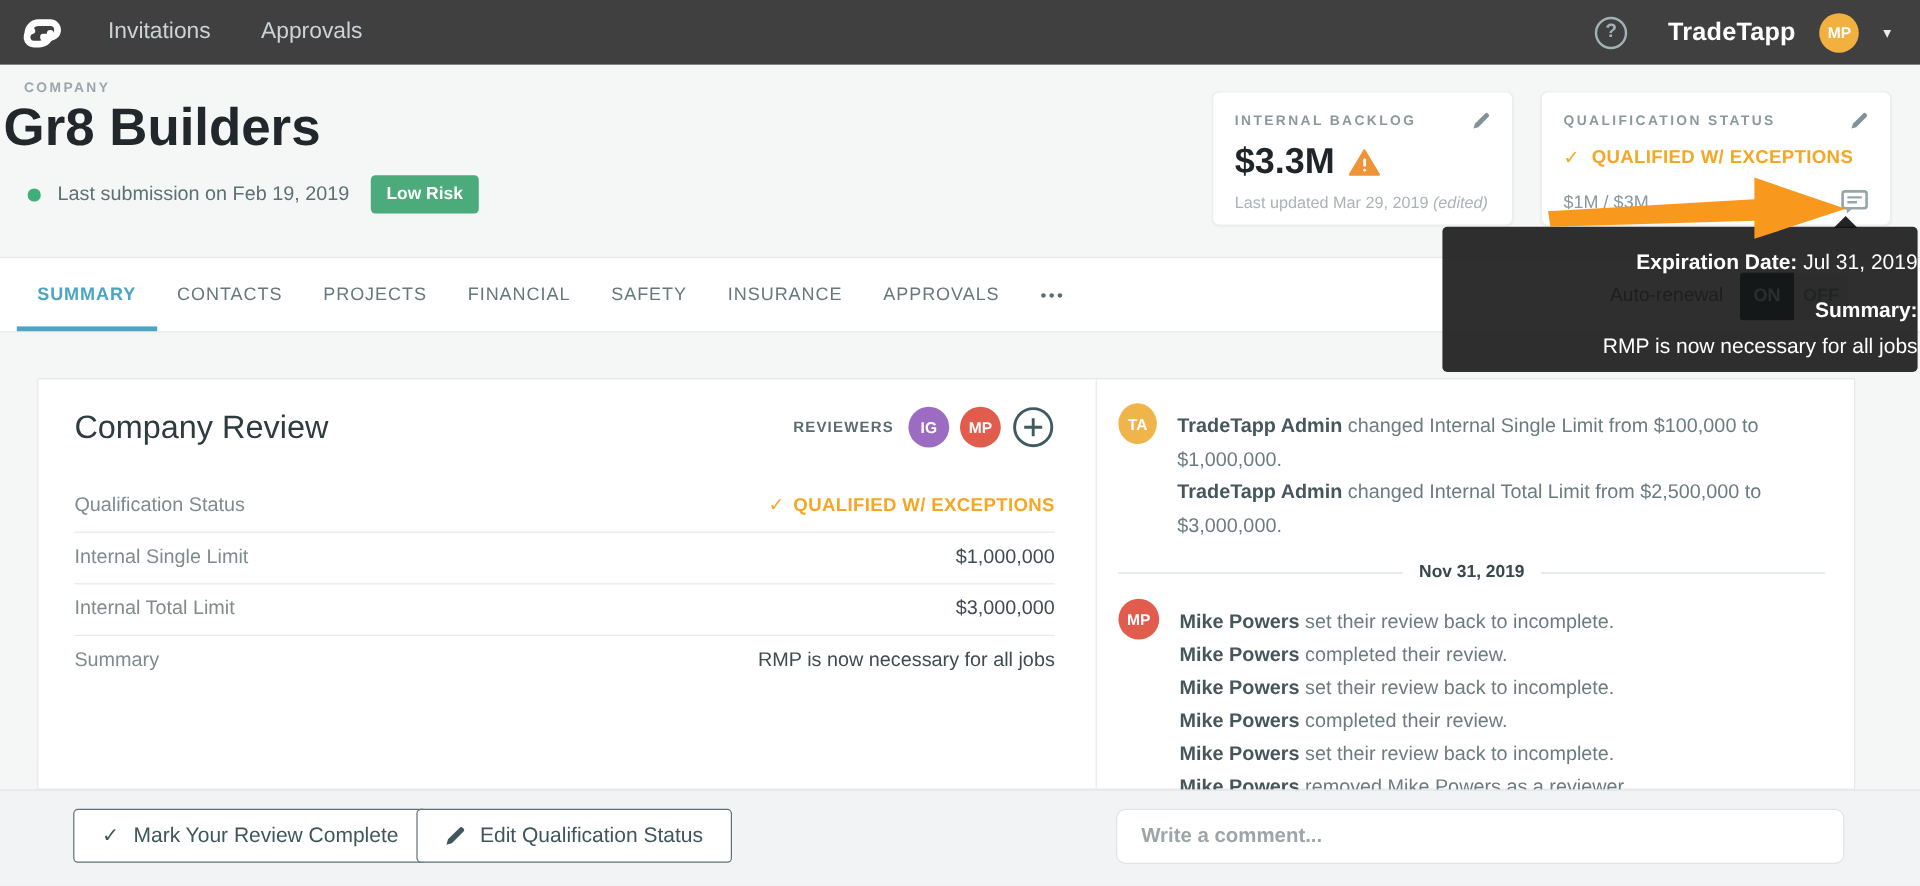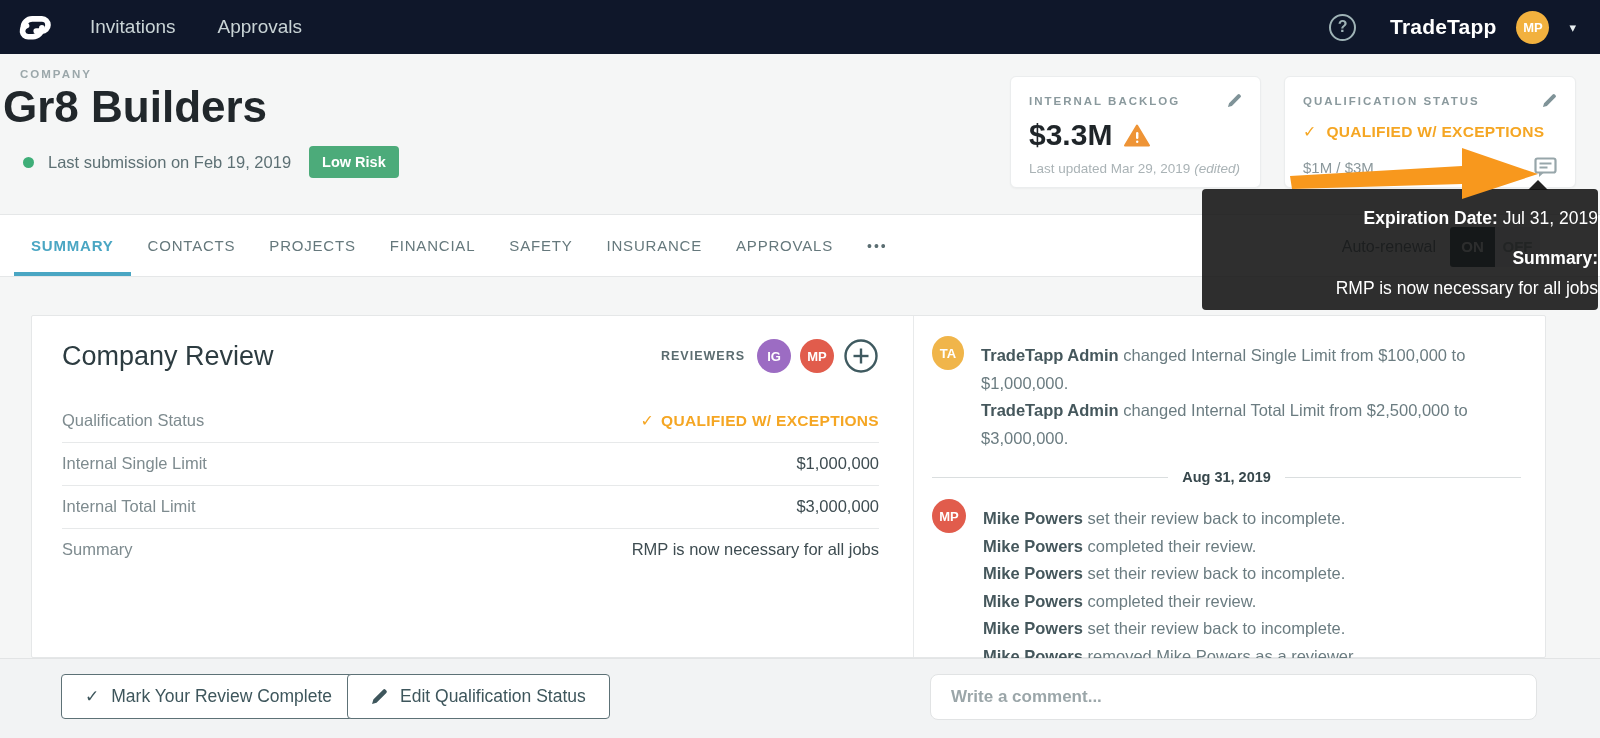--- a/index.html
+++ b/index.html
@@ -1,20 +1,20 @@
 <!DOCTYPE html>
 <html><head>
 <meta charset="utf-8">
 <style>
   * { margin:0; padding:0; box-sizing:border-box; }
   body { background:#e9ebec; font-family:"Liberation Sans", sans-serif; }
   .screen { position:relative; width:1600px; height:738px; background:#f5f6f6; overflow:hidden; }
 
   
-  .topbar { position:absolute; top:0; left:0; width:100%; height:54px; background:#0f172a;
+  .topbar { position:absolute; top:0; left:0; width:100%; height:54px; background:#404040;
             display:flex; align-items:center; padding:0 24px 0 14px; }
   .logo { width:38px; height:36px; display:flex; align-items:center; justify-content:center; cursor:pointer; }
   .topnav { display:flex; gap:42px; margin-left:38px; }
   .topnav a { color:#c9d4d6; font-size:19px; text-decoration:none; cursor:pointer; }
   .topbar-right { margin-left:auto; display:flex; align-items:center; gap:20px; }
   .help-icon { width:27px; height:27px; border:2px solid #9fb3b6; border-radius:50%; color:#9fb3b6;
                font-size:16px; font-weight:700; display:flex; align-items:center; justify-content:center; cursor:pointer; }
   .brand { color:#ffffff; font-size:21px; font-weight:700; letter-spacing:0.2px; margin-left:14px; }
   .avatar { border-radius:50%; color:#fff; display:flex; align-items:center; justify-content:center; font-weight:700; }
   .avatar-top { width:33px; height:33px; background:#f2b13e; font-size:13px; cursor:pointer; }
@@ -281,21 +281,21 @@
       <div class="feed-group">
         <span class="avatar avatar-sm" style="background:#f0b54a">TA</span>
         <div class="feed-lines">
           <div class="feed-line"><b>TradeTapp Admin</b> <span>changed Internal Single Limit from $100,000 to $1,000,000.</span></div>
           <div class="feed-line"><b>TradeTapp Admin</b> <span>changed Internal Total Limit from $2,500,000 to $3,000,000.</span></div>
         </div>
       </div>
 
       <div class="date-divider">
         <span class="rule"></span>
-        <span class="date-text">Aug 31, 2019</span>
+        <span class="date-text">Nov 31, 2019</span>
         <span class="rule"></span>
       </div>
 
       <div class="feed-group">
         <span class="avatar avatar-sm" style="background:#e15c4c">MP</span>
         <div class="feed-lines">
           <div class="feed-line"><b>Mike Powers</b> <span>set their review back to incomplete.</span></div>
           <div class="feed-line"><b>Mike Powers</b> <span>completed their review.</span></div>
           <div class="feed-line"><b>Mike Powers</b> <span>set their review back to incomplete.</span></div>
           <div class="feed-line"><b>Mike Powers</b> <span>completed their review.</span></div>

